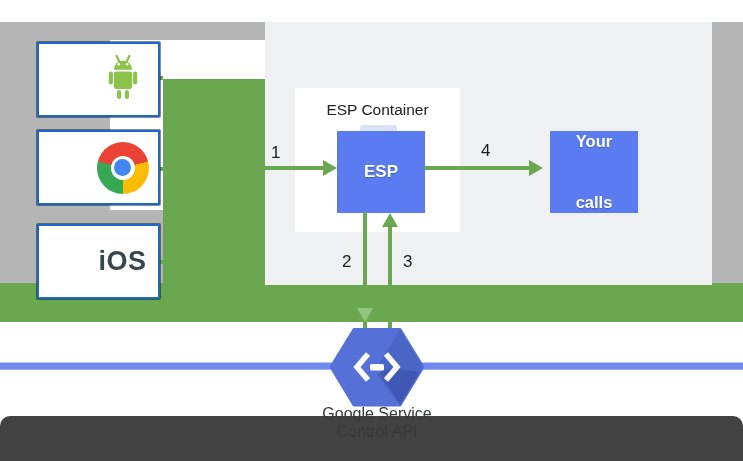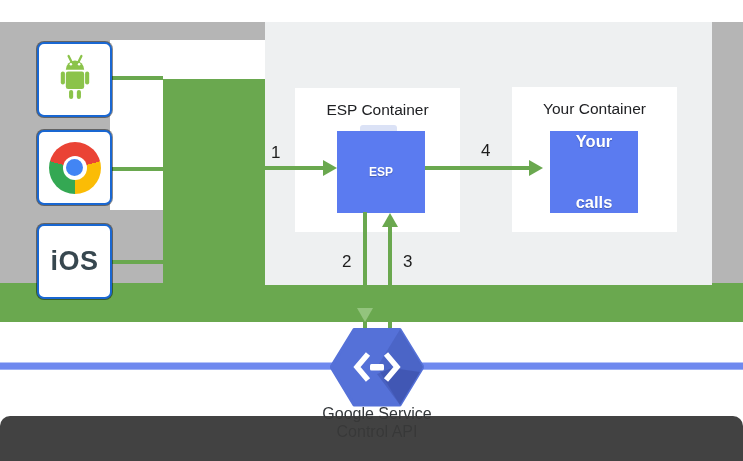--- a/index.html
+++ b/index.html
@@ -17,22 +17,22 @@
   
   .green{background:#6aa84f;}
   .green-vbar{left:163px;top:79px;width:102px;height:243px;z-index:1;}
   .green-band{left:0;top:283px;width:743px;height:39px;z-index:1;}
   .conn{height:4px;z-index:2;}
   .conn-android{left:110px;top:76px;width:53px;}
   .conn-chrome{left:110px;top:167px;width:53px;}
   .conn-ios{left:110px;top:260px;width:53px;}
 
   
-  .client-box{width:71px;height:71px;background:#fff;border:2px solid #1967d2;border-radius:7px;
-              box-shadow:0 0 0 1px rgba(0,0,0,0.45);z-index:3;display:flex;align-items:center;justify-content:center;}
+  .client-box{width:71px;height:71px;background:#fff;border:2px solid #1967d2;border-radius:1px;
+              box-shadow:0 0 0 1px rgba(0,0,0,0.45);z-index:3;display:flex;align-items:center;justify-content:center;padding-left:48px;}
   .box-android{left:37px;top:42px;}
   .box-chrome{left:37px;top:130px;}
   .box-ios{left:37px;top:224px;}
   .ios-text{font-size:27px;font-weight:bold;color:#37474f;letter-spacing:0.5px;}
 
   
   .chrome-ball{width:52px;height:52px;border-radius:50%;
     background:conic-gradient(from 0deg,#EA4335 0 75deg,#FBBC05 75deg 180deg,#34A853 180deg 285deg,#EA4335 285deg 360deg);
     display:flex;align-items:center;justify-content:center;}
   .chrome-ring{width:24px;height:24px;border-radius:50%;background:#fff;display:flex;align-items:center;justify-content:center;}
@@ -47,21 +47,21 @@
   .panel{left:265px;top:22px;width:447px;height:263px;background:#eef0f1;z-index:2;}
   .panel-title{position:absolute;left:0;top:11px;width:100%;text-align:center;
                font-size:16px;color:#202124;}
   .container{position:absolute;width:165px;background:#ffffff;}
   .container-esp{left:30px;top:66px;height:144px;}
   .container-your{left:247px;top:65px;height:145px;}
   .container-title{position:absolute;left:0;top:13px;width:100%;text-align:center;font-size:15.5px;color:#202124;}
   .blue-box{position:absolute;width:88px;height:82px;background:#5b7bf0;color:#fff;font-weight:bold;
             display:flex;flex-direction:column;align-items:center;justify-content:center;
             text-shadow:0 1px 1px rgba(0,0,0,0.25);z-index:3;}
-  .esp-box{left:72px;top:109px;font-size:12px;}
+  .esp-box{left:72px;top:109px;font-size:17px;}
   .your-box{left:285px;top:109px;font-size:16.5px;line-height:21px;justify-content:space-between;}
   .esp-tab{left:95px;top:103px;width:37px;height:8px;background:#dbe2f6;border-radius:3px 3px 0 0;z-index:2;}
 
   
   .z3{z-index:3;}
   .hline{height:4px;background:#6aa84f;}
   .vline{width:4px;background:#6aa84f;}
   .head-right{width:0;height:0;border-top:8px solid transparent;border-bottom:8px solid transparent;border-left:14px solid #6aa84f;}
   .head-up{width:0;height:0;border-left:8px solid transparent;border-right:8px solid transparent;border-bottom:14px solid #6aa84f;}
   .head-down-light{width:0;height:0;border-left:8px solid transparent;border-right:8px solid transparent;border-top:14px solid #93c47d;}
@@ -124,23 +124,20 @@
   <div class="abs client-box box-ios">
     <span class="ios-text">iOS</span>
   </div>
 
 
   <div class="abs panel">
 
     <div class="container container-esp">
       <div class="container-title">ESP Container</div>
     </div>
-    <div class="container container-your">
-      <div class="container-title">Your Container</div>
-    </div>
 
     <div class="abs esp-tab"></div>
     <div class="blue-box esp-box">
       <span>ESP</span>
     </div>
     <div class="blue-box your-box">
       <span>Your</span>
       <span>calls</span>
     </div>
   </div>

